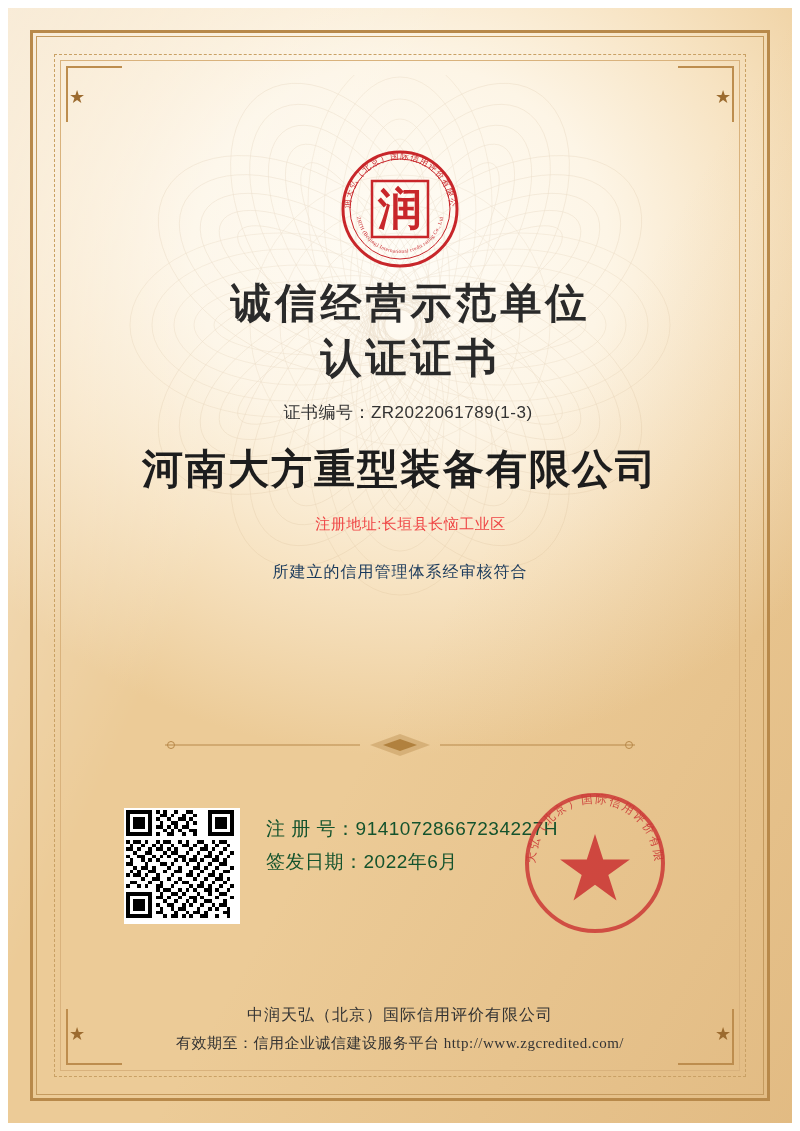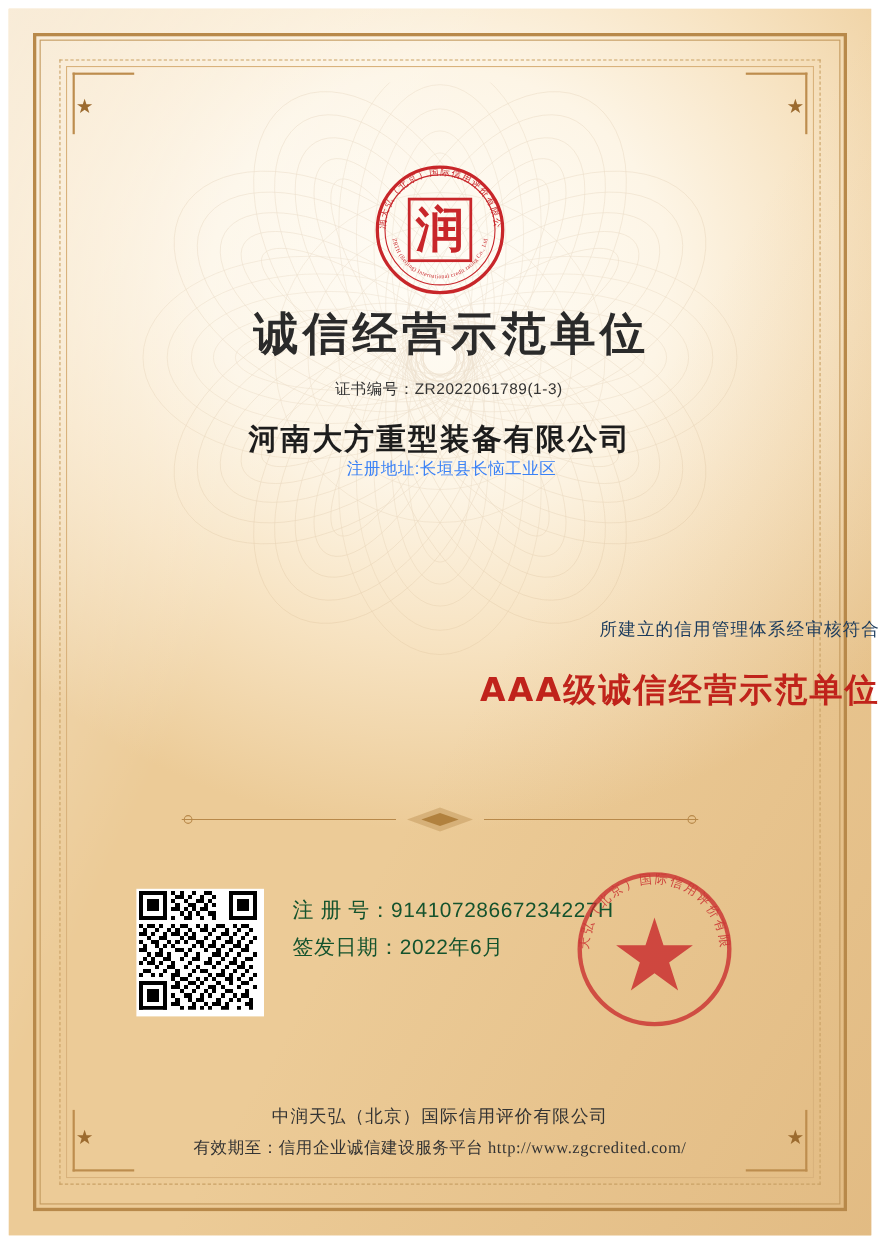--- a/index.html
+++ b/index.html
@@ -128,45 +128,46 @@
     font-family: "DejaVu Sans", "Liberation Sans", sans-serif;
     font-size: 41px;
     font-weight: bold;
     color: #2a2a2a;
     letter-spacing: 4px;
     line-height: 1.35;
     padding-left: 21px;
   }
   .cert-no {
     margin-top: 14px;
-    font-size: 14px;
+    font-size: 17px;
     color: #333;
     letter-spacing: 0.5px;
     margin-left: 16px;
   }
   .company {
     margin-top: 18px;
     font-family: "DejaVu Sans", "Liberation Sans", sans-serif;
-    font-size: 27px;
+    font-size: 41px;
     font-weight: bold;
     color: #1d1d1d;
     letter-spacing: 2px;
   }
   .reg-addr {
+    margin-top: 18px;
     font-size: 15px;
-    color: #3b82f6;
+    color: #ef4444;
     letter-spacing: 0.5px;
     padding-left: 21px;
   }
   .body-lines {
     position: absolute;
     left: 0;
     right: 0;
     top: 562px;
-    text-align: right;
+    text-align: center;
   }
   .body-line {
     font-size: 16px;
     color: #1a3a5c;
     letter-spacing: 1px;
     margin-bottom: 24px;
   }
   .grade {
     margin-top: 8px;
     font-family: "DejaVu Sans", "Liberation Sans", sans-serif;
@@ -293,28 +294,28 @@
     </text>
     <text fill="#c8262a" font-size="5.2" font-family="'Liberation Serif', serif" letter-spacing="0.3">
       <textPath href="#arcBotEN" startOffset="50%" text-anchor="middle">ZRTH (Beijing) International credit rating Co., Ltd</textPath>
     </text>
     <rect x="33" y="33" width="56" height="56" fill="none" stroke="#c8262a" stroke-width="2.5"></rect>
     <text x="61" y="76" text-anchor="middle" fill="#c8262a" font-size="44" font-weight="bold" font-family="'DejaVu Sans', sans-serif">润</text>
   </svg>
 
   <div class="titles">
     <div class="title-main">诚信经营示范单位</div>
+    <div class="title-main">认证证书</div>
     <div class="cert-no">证书编号：ZR2022061789(1-3)</div>
     <div class="company">河南大方重型装备有限公司</div>
     <div class="reg-addr">注册地址:长垣县长恼工业区</div>
   </div>
 
   <div class="body-lines">
     <div class="body-line">所建立的信用管理体系经审核符合</div>
-    <div class="grade">AAA级诚信经营示范单位</div>
   </div>
 
   <svg class="divider" viewBox="0 0 470 30">
     <line x1="0" y1="15" x2="195" y2="15" stroke="#b8894a" stroke-width="1"></line>
     <line x1="275" y1="15" x2="470" y2="15" stroke="#b8894a" stroke-width="1"></line>
     <circle cx="6" cy="15" r="3.5" fill="none" stroke="#b8894a" stroke-width="1"></circle>
     <circle cx="464" cy="15" r="3.5" fill="none" stroke="#b8894a" stroke-width="1"></circle>
     <path d="M205 15 L235 4 L265 15 L235 26 Z" fill="#c49a5e" opacity="0.55"></path>
     <path d="M218 15 L235 9 L252 15 L235 21 Z" fill="#a8762f" opacity="0.8"></path>
   </svg>

